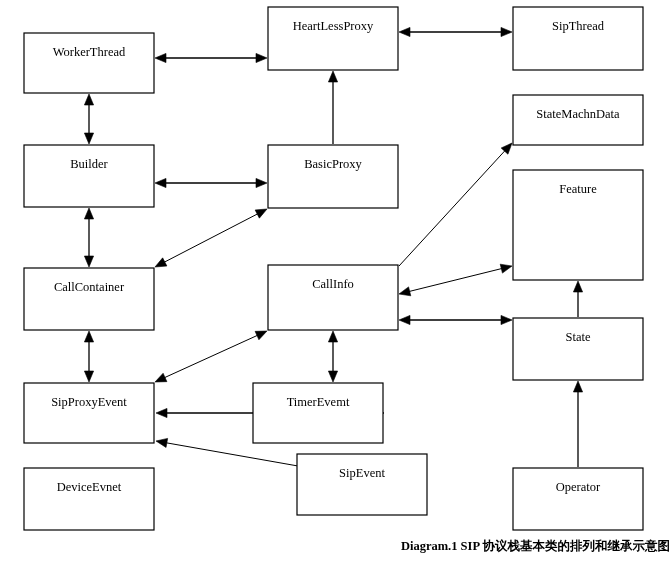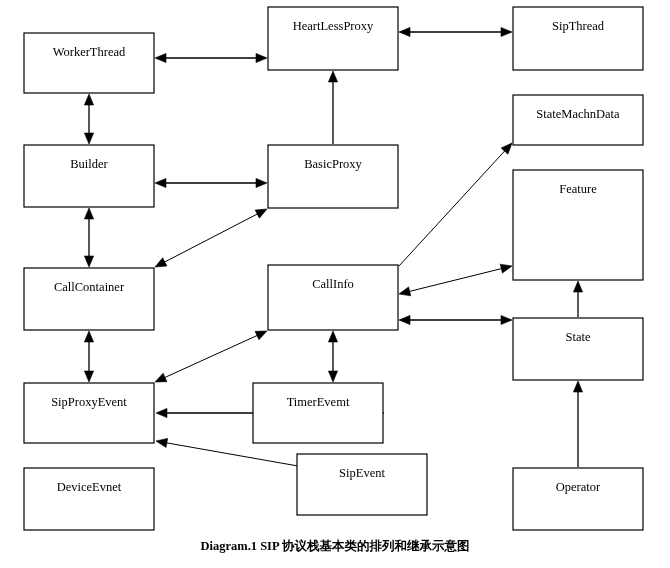--- a/index.html
+++ b/index.html
@@ -44,21 +44,21 @@
     fill: none;
   }
   .edge-line.thin {
     stroke-width: 1.0;
   }
   .caption {
     position: absolute;
     left: 0;
     top: 538px;
     width: 670px;
-    text-align: center;
+    text-align: right;
     font-family: "Liberation Serif", "DejaVu Serif", serif;
     font-size: 12.5px;
     font-weight: bold;
     color: #000000;
     letter-spacing: 0px;
   }
 </style>
 </head>
 <body>
 

